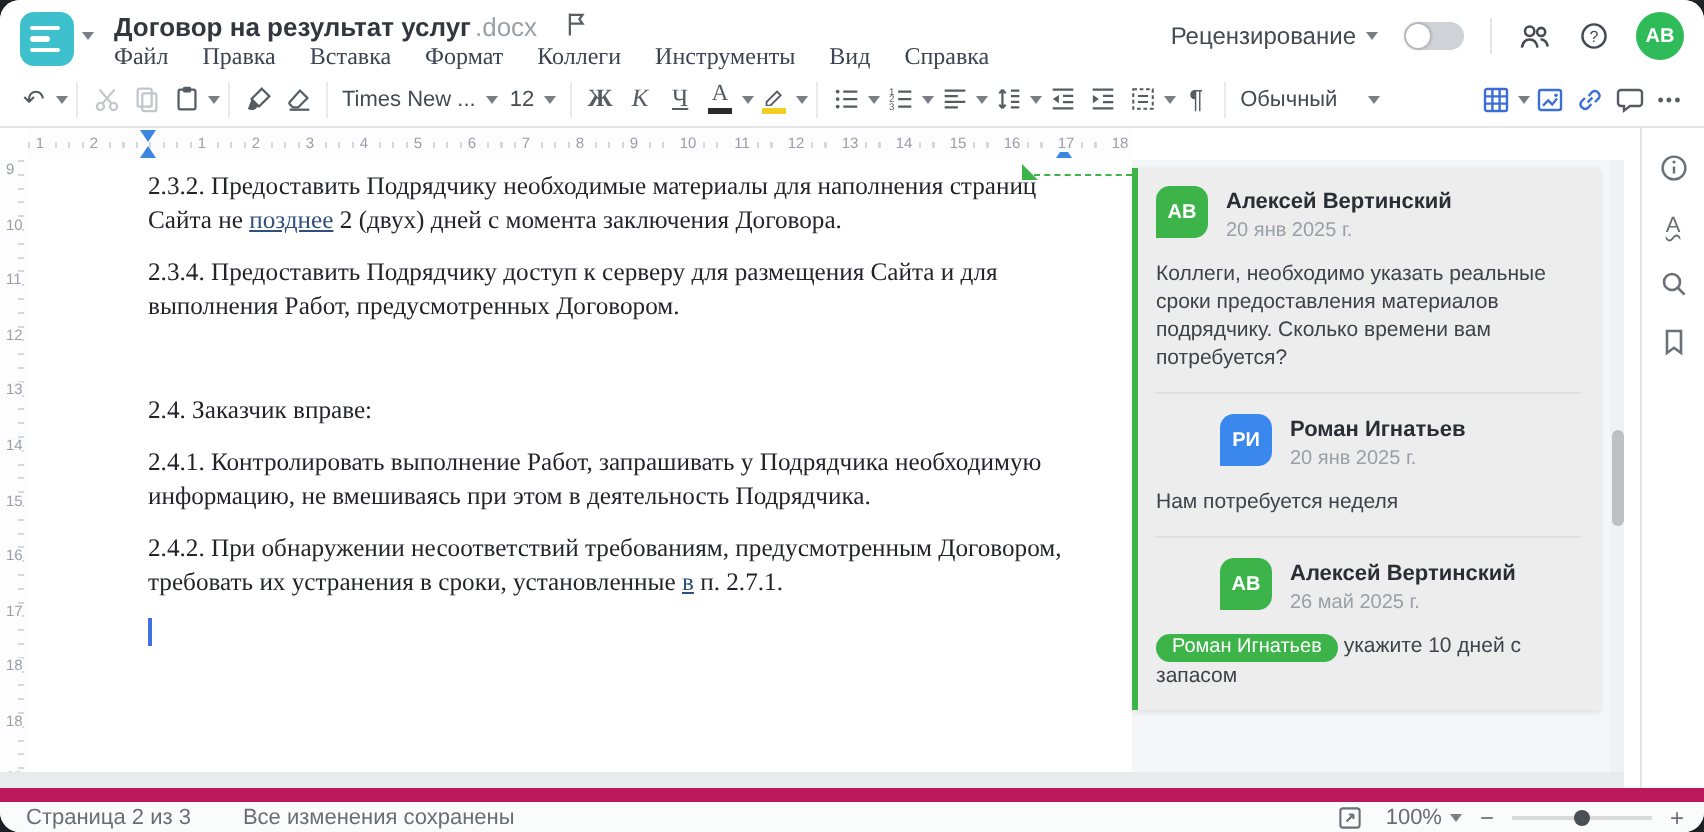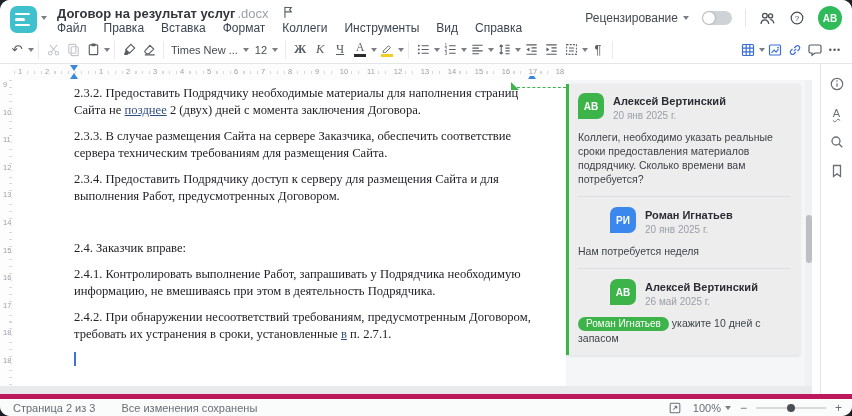--- a/index.html
+++ b/index.html
@@ -11,21 +11,21 @@
   .logo{position:absolute;left:10px;top:6px;width:27px;height:27px;border-radius:7px;background:#3ec1cd;display:flex;flex-direction:column;justify-content:center;gap:3px;padding-left:5px;}
   .logo i{display:block;height:2.5px;background:#fff;border-radius:2px;}
   .logo i:nth-child(1){width:15px}.logo i:nth-child(2){width:10px}.logo i:nth-child(3){width:15px}
   .logo-caret{position:absolute;left:41px;top:16px;}
   .caret{display:inline-block;width:0;height:0;border-left:3.5px solid transparent;border-right:3.5px solid transparent;border-top:4px solid #7a7e85;}
   .title-row{position:absolute;left:57px;top:5px;font-size:13px;display:flex;align-items:center;gap:2px;}
   .doc-title{font-weight:bold;color:#33363d;}
   .doc-ext{color:#9aa0a8;}
   .flag-ic{margin-left:10px;color:#5a5f66;}
   .menu-row{position:absolute;left:57px;top:21px;display:flex;gap:17px;font-size:12px;color:#3d4451;}
-  .menu-item{cursor:default;}
+  .menu-item{cursor:default;font-family:Liberation Serif, serif;}
   .header-right{position:absolute;right:10px;top:0;height:36px;display:flex;align-items:center;gap:13px;}
   .review{display:flex;align-items:center;gap:5px;font-size:12px;color:#444a52;}
   .toggle{width:30px;height:14px;border-radius:8px;background:#cfd3d8;position:relative;}
   .toggle b{position:absolute;left:1px;top:1px;width:12px;height:12px;border-radius:50%;background:#fff;box-shadow:0 0 2px rgba(0,0,0,.4);}
   .hdiv{width:1px;height:18px;background:#e4e6e8;}
   .hicon{color:#454a52;display:flex;align-items:center;}
   .avatar-top{width:24px;height:24px;border-radius:50%;background:#2fbb59;color:#fff;font-size:10px;font-weight:bold;display:flex;align-items:center;justify-content:center;}
 
   
   .tb{position:absolute;top:36px;left:0;right:0;height:28px;background:#fff;border-bottom:1px solid #e4e6e8;display:flex;align-items:center;padding:0 7px;}
@@ -88,21 +88,21 @@
   .vscroll{position:absolute;left:805px;top:80px;width:7px;height:306px;background:#f0f1f2;}
   .vthumb{position:absolute;left:0.5px;top:135px;width:6px;height:48px;background:#bdbfc2;border-radius:3px;}
   .hscroll{position:absolute;left:0;top:386px;width:812px;height:8px;background:#e9eaec;}
 
   
   .rsidebar{position:absolute;left:820px;top:64px;width:32px;height:330px;background:#fff;border-left:1px solid #e3e4e6;display:flex;flex-direction:column;align-items:center;padding-top:11px;gap:11px;}
   .ricon{color:#6b6f76;width:18px;height:18px;display:flex;align-items:center;justify-content:center;}
   .spell{font-size:11px;color:#6b6f76;text-decoration:underline wavy 1px;line-height:1;}
 
   
-  .status{position:absolute;left:0;top:394px;right:0;height:22px;background:#fafbfb;border-top:5px solid #be185d;font-size:11px;color:#696e76;display:flex;align-items:center;}
+  .status{position:absolute;left:0;top:394px;right:0;height:22px;background:#fafbfb;border-top:7px solid #be185d;font-size:11px;color:#696e76;display:flex;align-items:center;}
   .st-left{display:flex;gap:26px;padding-left:13px;}
   .st-right{margin-left:auto;display:flex;align-items:center;gap:9px;padding-right:10px;}
   .zoom-slider{width:70px;height:2px;background:#d9d9d9;position:relative;}
   .zoom-knob{position:absolute;left:31px;top:-3px;width:8px;height:8px;border-radius:50%;background:#4a4e55;}
   .zsign{font-size:12px;color:#6b6f76;line-height:1;}
 </style>
 </head>
 <body>
 
 <div id="win">
@@ -282,20 +282,24 @@
       <svg width="15" height="15" viewBox="0 0 16 16" fill="none" stroke="currentColor" stroke-width="1.1">
           <rect x="2.8" y="2.8" width="10.4" height="10.4" stroke-dasharray="2 1.4"></rect>
           <path d="M5.3 6.4h5.4M5.3 9.6h5.4"></path>
         </svg>
     </span>
     <span class="caret"></span>
     <span class="tbtn">
         <span class="glyph">¶</span>
       </span>
     <span class="sep"></span>
+    <span class="combo" style="width:76px;justify-content:space-between;">
+      <span class="val">Обычный</span>
+      <span class="caret"></span>
+    </span>
     <span class="spacer-flex"></span>
     <span class="tbtn blue">
       <svg width="16" height="16" viewBox="0 0 16 16" fill="none" stroke="currentColor" stroke-width="1.2">
           <rect x="2.5" y="2.5" width="11" height="11" rx="1"></rect>
           <path d="M2.5 6.2h11M2.5 9.8h11M6.2 2.5v11M9.8 2.5v11"></path>
         </svg>
     </span>
     <span class="caret"></span>
     <span class="tbtn blue">
       <svg width="16" height="16" viewBox="0 0 16 16" fill="none" stroke="currentColor" stroke-width="1.2">
@@ -356,21 +360,20 @@
       <span class="vnum" style="top: 194.2px;">16</span>
       <span class="vnum" style="top: 221.8px;">17</span>
       <span class="vnum" style="top: 249.4px;">18</span>
       <span class="vnum" style="top: 277px;">18</span>
       <span class="vnum" style="top: 304.6px;">20</span>
     </div>
 
   <div class="doc-page">
     <div class="doc-text">
       <div class="para"><span>2.3.2. Предоставить Подрядчику необходимые материалы для наполнения страниц Сайта не </span><span class="ins">позднее</span><span> 2 (двух) дней с момента заключения Договора.</span></div>
-      <div class="para"><span>2.3.3. В случае размещения Сайта на сервере Заказчика, обеспечить соответствие сервера техническим требованиям для размещения Сайта.</span></div>
       <div class="para"><span>2.3.4. Предоставить Подрядчику доступ к серверу для размещения Сайта и для выполнения Работ, предусмотренных Договором.</span></div>
       <div class="para para-spacer"></div>
       <div class="para"><span>2.4. Заказчик вправе:</span></div>
       <div class="para"><span>2.4.1. Контролировать выполнение Работ, запрашивать у Подрядчика необходимую информацию, не вмешиваясь при этом в деятельность Подрядчика.</span></div>
       <div class="para"><span>2.4.2. При обнаружении несоответствий требованиям, предусмотренным Договором, требовать их устранения в сроки, установленные </span><span class="ins">в</span><span> п. 2.7.1.</span></div>
       <div class="para"><span class="text-cursor"></span></div>
     </div>
   </div>
 
   <span class="conn-arrow"></span>

